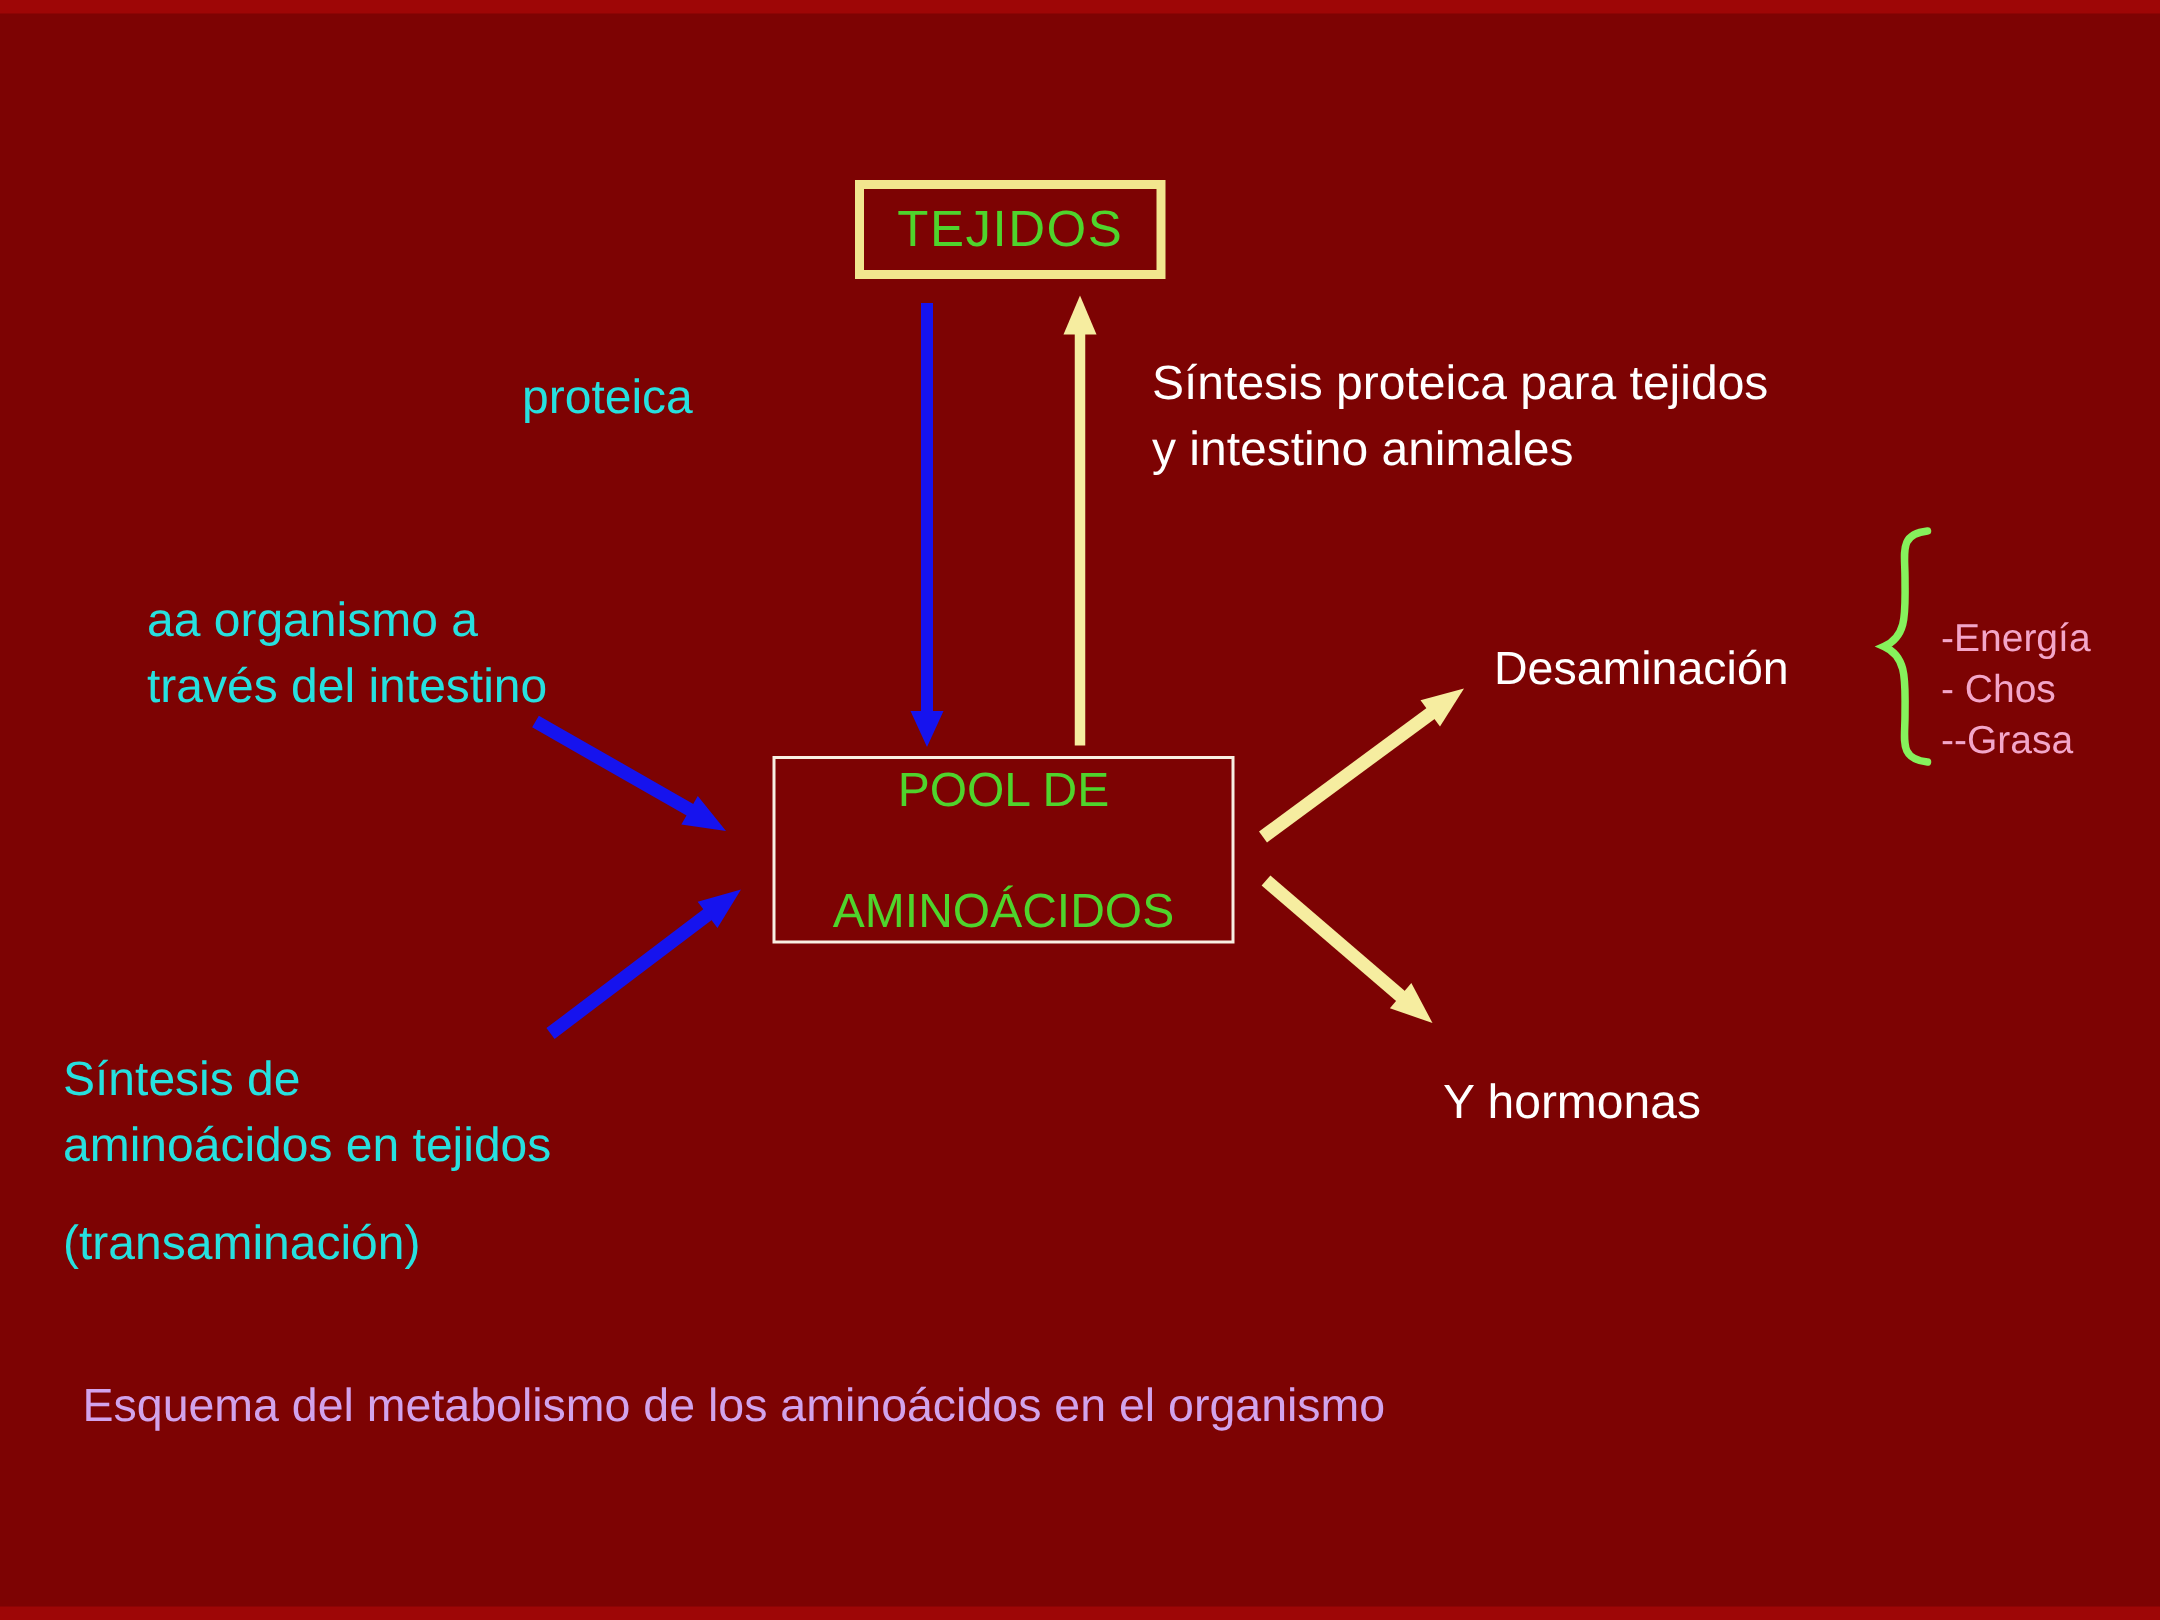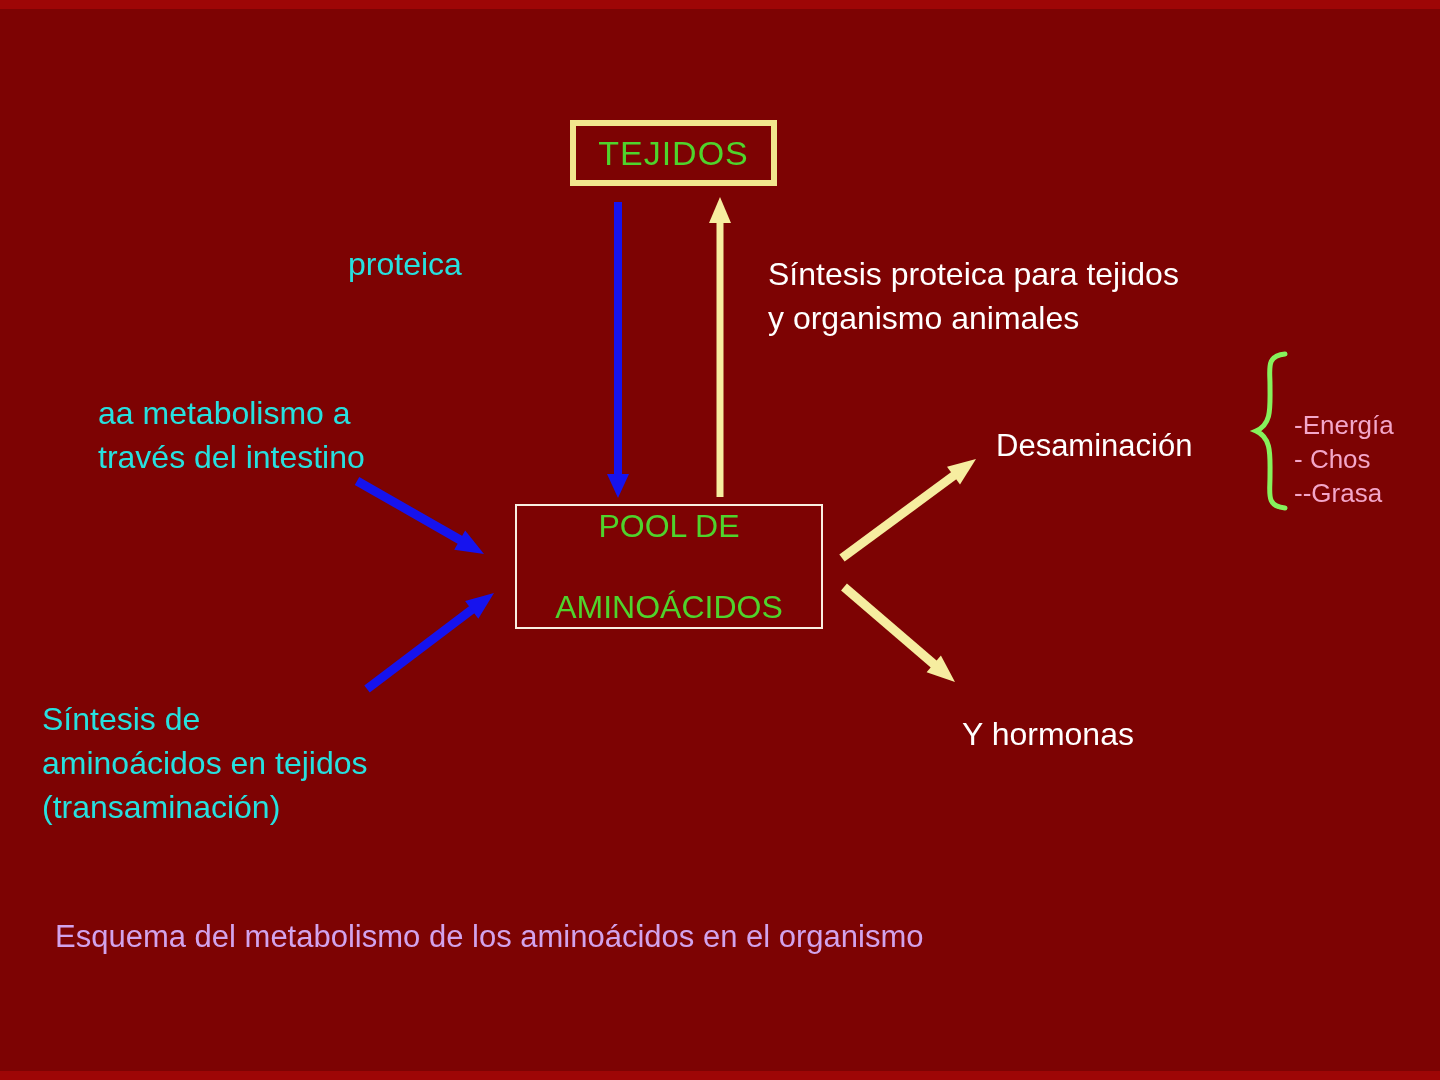--- a/index.html
+++ b/index.html
@@ -51,25 +51,25 @@
   .pool-box{
     left:515px;top:504px;width:308px;height:125px;
     border:2px solid var(--pool-border);
     font-size:32px;
     justify-content:center;gap:44px;
   }
   .lbl{position:absolute;font-size:32px;line-height:44px;white-space:nowrap;}
   .cyan{color:var(--cyan-text);}
   .white{color:var(--white-text);}
   .lbl-degradacion{left:348px;top:242px;}
-  .lbl-sintesis-proteica{left:768px;top:252px;}
+  .lbl-sintesis-proteica{left:768px;top:233px;}
   .lbl-aa-absorbidos{left:98px;top:391px;}
   .lbl-desaminacion{left:996px;top:424px;font-size:31px;}
   .lbl-sintesis-aa{left:42px;top:697px;}
-  .lbl-sintesis-aa .spaced{}
+  .lbl-sintesis-aa .spaced{margin-top:21px;}
   .lbl-sintesis-enzimas{left:962px;top:697px;}
   .lbl-sintesis-enzimas .spaced{margin-top:15px;}
   .caption{left:55px;top:914px;color:var(--caption-text);font-size:31px;line-height:45px;}
   .pink-list{
     position:absolute;left:1294px;top:388px;
     color:var(--pink-text);
     font-size:26px;line-height:34px;white-space:nowrap;margin-top:20px;
   }
 </style>
 </head>
@@ -123,25 +123,25 @@
     <span>POOL DE</span>
     <span>AMINOÁCIDOS</span>
   </div>
 
   <div class="lbl cyan lbl-degradacion">
     <div>proteica</div>
   </div>
 
   <div class="lbl white lbl-sintesis-proteica">
     <div>Síntesis proteica para tejidos</div>
-    <div>y organismo animales</div>
+    <div>y intestino animales</div>
   </div>
 
   <div class="lbl cyan lbl-aa-absorbidos">
-    <div>aa metabolismo a</div>
+    <div>aa organismo a</div>
     <div>través del intestino</div>
   </div>
 
   <div class="lbl white lbl-desaminacion">
     <div>Desaminación</div>
   </div>
 
   <div class="pink-list">
     <div>-Energía</div>
     <div>- Chos</div>

